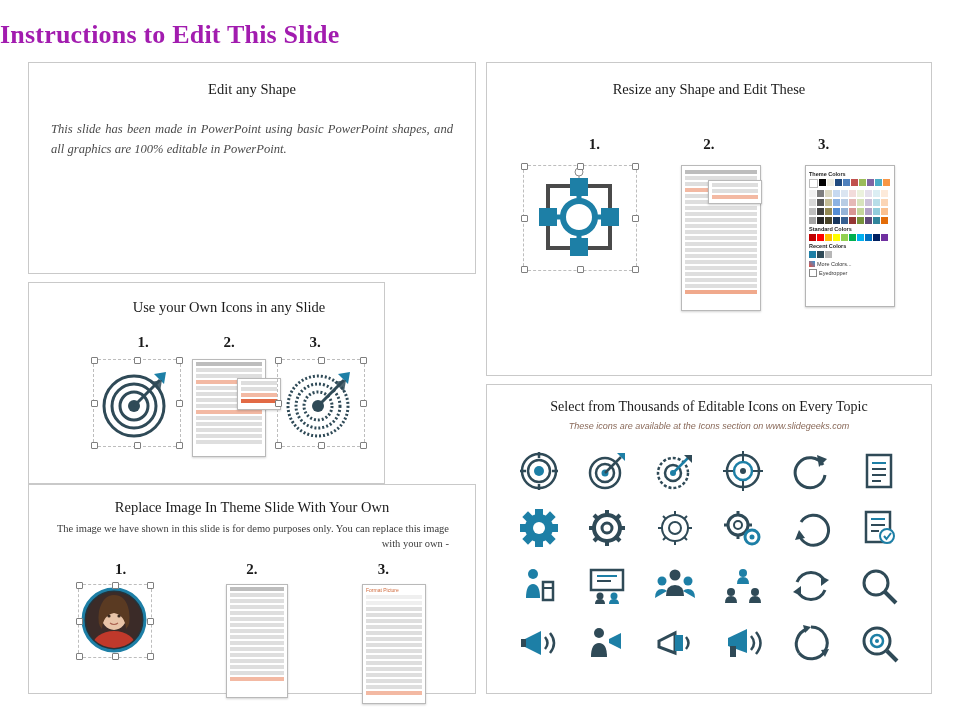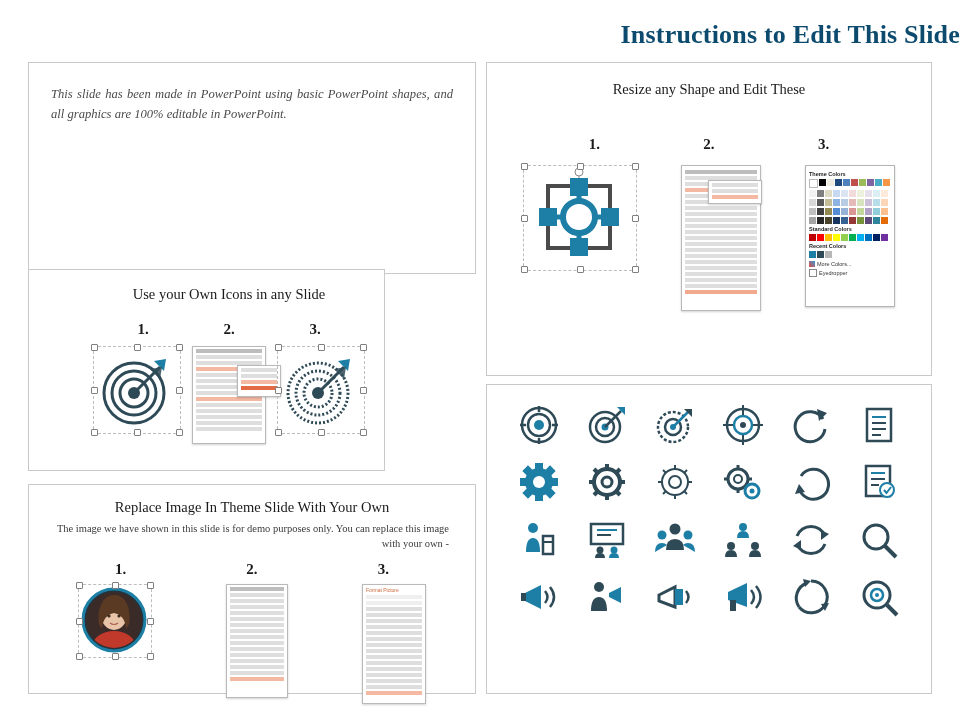--- a/index.html
+++ b/index.html
@@ -14,25 +14,25 @@
     color: #111111;
     overflow: hidden;
   }
   .slide {
     position: relative;
     width: 960px;
     height: 720px;
     box-sizing: border-box;
   }
   .slide-title {
-    text-align: right;
+    text-align: left;
     font-family: "Liberation Serif", serif;
     font-size: 26px;
     font-weight: bold;
-    color: #0c4a6e;
+    color: #a21caf;
     padding-top: 20px;
     letter-spacing: 0.2px;
   }
   .panel {
     position: absolute;
     border: 1px solid #c9c9c9;
     background: #ffffff;
     box-sizing: border-box;
   }
   .panel-title {
@@ -78,21 +78,21 @@
     justify-content: center;
   }
 
   
   #panel-edit-shape { left: 28px; top: 62px; width: 448px; height: 212px; }
   #panel-edit-shape .panel-title { margin-top: 18px; }
   #panel-edit-shape .p-body { padding: 0 22px; margin-top: 22px; }
   #panel-edit-shape .p-body p { margin: 0 0 22px 0; }
 
   
-  #panel-own-icons { left: 28px; top: 269px; width: 357px; height: 202px; padding-left: 45px; }
+  #panel-own-icons { left: 28px; top: 282px; width: 357px; height: 202px; padding-left: 45px; }
   #panel-own-icons .panel-title { margin-top: 16px; }
   #panel-own-icons .numbers-row { margin-top: 18px; padding: 0 26px; }
   #panel-own-icons .figs-row { margin-top: 8px; padding: 0 14px; }
 
   
   #panel-replace-image { left: 28px; top: 484px; width: 448px; height: 210px; }
   #panel-replace-image .panel-title { margin-top: 14px; }
   #panel-replace-image .p-note {
     font-family: "Liberation Serif", serif;
     font-size: 10.5px;
@@ -167,20 +167,21 @@
   .cp-label { font-size: 5.5px; font-weight: bold; color: #222; margin-top: 2px; }
 </style>
 </head>
 <body>
 
 <div class="slide">
 
   <div class="slide-title">Instructions to Edit This Slide</div>
 
   <div class="panel" id="panel-edit-shape">
+    <div class="panel-title">Edit any Shape</div>
     <div class="p-body">
       <p class="body-text">This slide has been made in PowerPoint using basic PowerPoint shapes, and all graphics are 100% editable in PowerPoint.</p>
     </div>
   </div>
 
   <div class="panel" id="panel-own-icons">
     <div class="panel-title">Use your Own Icons in any Slide</div>
     <div class="numbers-row">
       <span class="num">1.</span>
       <span class="num">2.</span>
@@ -502,20 +503,22 @@
             <span style="width:6px;height:6px;border:1px solid #888;display:inline-block;"></span>
             <span style="font-size:5.5px;">Eyedropper</span>
           </div>
         </div>
       </div>
 
     </div>
   </div>
 
   <div class="panel" id="panel-icons-library">
+    <div class="panel-title">Select from Thousands of Editable Icons on Every Topic</div>
+    <div class="panel-subtitle">These icons are available  at the Icons section on  www.slidegeeks.com</div>
 
     <div class="icon-grid">
 
       <div class="icon-cell">
         <svg width="40" height="40" viewBox="0 0 40 40">
           <circle cx="20" cy="20" r="17" fill="none" stroke="#2f4a57" stroke-width="2.5"></circle>
           <circle cx="20" cy="20" r="11" fill="none" stroke="#2f4a57" stroke-width="2.5"></circle>
           <circle cx="20" cy="20" r="5" fill="#1d7fa6"></circle>
           <line x1="20" y1="1" x2="20" y2="7" stroke="#2f4a57" stroke-width="2.5"></line>
           <line x1="20" y1="33" x2="20" y2="39" stroke="#2f4a57" stroke-width="2.5"></line>

